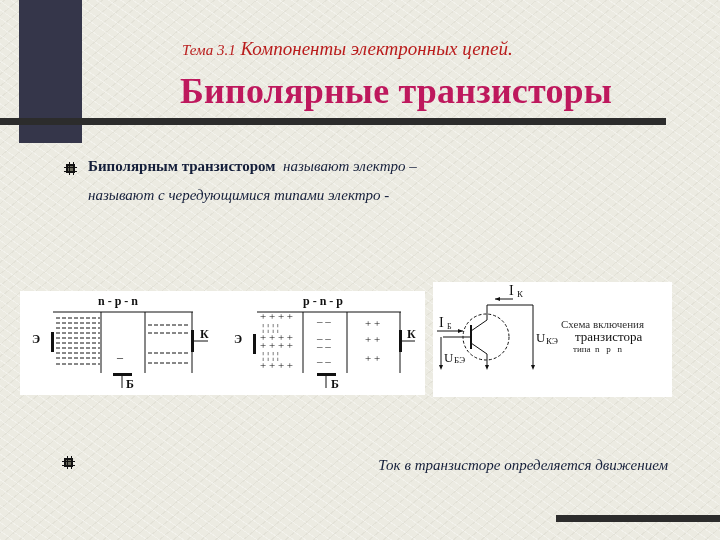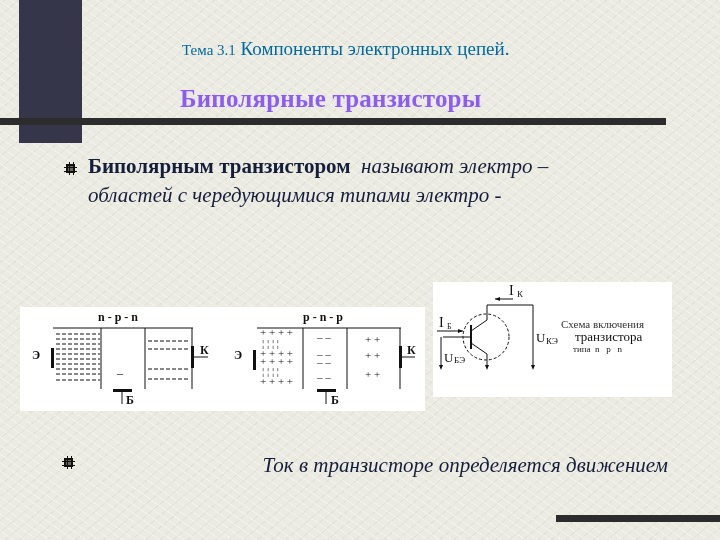--- a/index.html
+++ b/index.html
@@ -8,30 +8,30 @@
     background:#ecebe2;
     background-image:
       repeating-linear-gradient(35deg, rgba(255,255,255,0.35) 0 1px, transparent 1px 7px),
       repeating-linear-gradient(-40deg, rgba(200,198,185,0.25) 0 1px, transparent 1px 9px);
     font-family:"Liberation Serif", serif;
   }
   .vbar { position:absolute; left:19px; top:0; width:63px; height:143px; background:#35364a; }
   .hbar-top { position:absolute; left:0; top:118px; width:666px; height:7px; background:#2c2c2c; }
   .hbar-bottom { position:absolute; left:556px; top:515px; width:164px; height:7px; background:#2c2c2c; }
 
-  .subtitle { position:absolute; left:182px; top:38px; font-size:19px; color:#0369a1; white-space:nowrap; }
+  .subtitle { position:absolute; left:182px; top:38px; font-size:19px; color:#b91c1c; white-space:nowrap;font-style:italic; }
   .subtitle .small { font-size:15px; }
-  .title { position:absolute; left:180px; top:85px; font-size:25px; font-weight:bold; color:#8b5cf6; white-space:nowrap; letter-spacing:0.2px; }
+  .title { position:absolute; left:180px; top:70px; font-size:36px; font-weight:bold; color:#be185d; white-space:nowrap; letter-spacing:0.2px; }
 
   .bullet { position:absolute; width:9px; height:9px; background:#6a6a5a; border:2px solid #111; box-sizing:border-box; }
   .bullet::before, .bullet::after { content:""; position:absolute; background:#111; }
   .bullet::before { left:-4px; top:1px; width:13px; height:1px; box-shadow:0 4px 0 #111; }
   .bullet::after { left:1px; top:-4px; width:1px; height:13px; box-shadow:4px 0 0 #111; }
 
-  .para { position:absolute; color:#141e3a; font-size:21px; line-height:28.5px; font-style:italic; }
+  .para { position:absolute; color:#141e3a; font-size:15px; line-height:28.5px; font-style:italic; }
   .para b { font-style:normal; font-weight:bold; }
 
   .panel { position:absolute; background:#ffffff; }
   svg text { font-family:"Liberation Serif", serif; }
 </style>
 </head>
 <body>
 
 <div class="vbar"></div>
 <div class="hbar-top"></div>
@@ -39,24 +39,24 @@
 
 <div class="subtitle">
   <span class="small">Тема 3.1</span>
   <span>Компоненты электронных цепей.</span>
 </div>
 <div class="title">Биполярные транзисторы</div>
 
 <div class="bullet" style="left:66px; top:164px;"></div>
 <div class="para" style="left:88px; top:152px; width:560px;">
   <div><b>Биполярным транзистором</b>&nbsp; <span>называют электро –</span></div>
-  <div>областей с чередующимися типами электро -</div>
+  <div>называют с чередующимися типами электро -</div>
 </div>
 
-<div class="panel" style="left:20px; top:291px; width:405px; height:104px;margin-top:16px;">
+<div class="panel" style="left:20px; top:291px; width:405px; height:104px;">
   <svg width="405" height="104">
 
     <g>
       <text x="78" y="14" font-size="12" font-weight="bold" fill="#111">n - p - n</text>
       <line x1="33" y1="21" x2="173" y2="21" stroke="#111" stroke-width="1"></line>
       <line x1="81" y1="21" x2="81" y2="82" stroke="#111" stroke-width="1"></line>
       <line x1="125" y1="21" x2="125" y2="82" stroke="#111" stroke-width="1"></line>
       <line x1="172" y1="21" x2="172" y2="82" stroke="#111" stroke-width="1"></line>
       <g stroke="#111" stroke-width="1" stroke-dasharray="4,2">
         <line x1="36" y1="27" x2="80" y2="27"></line>

